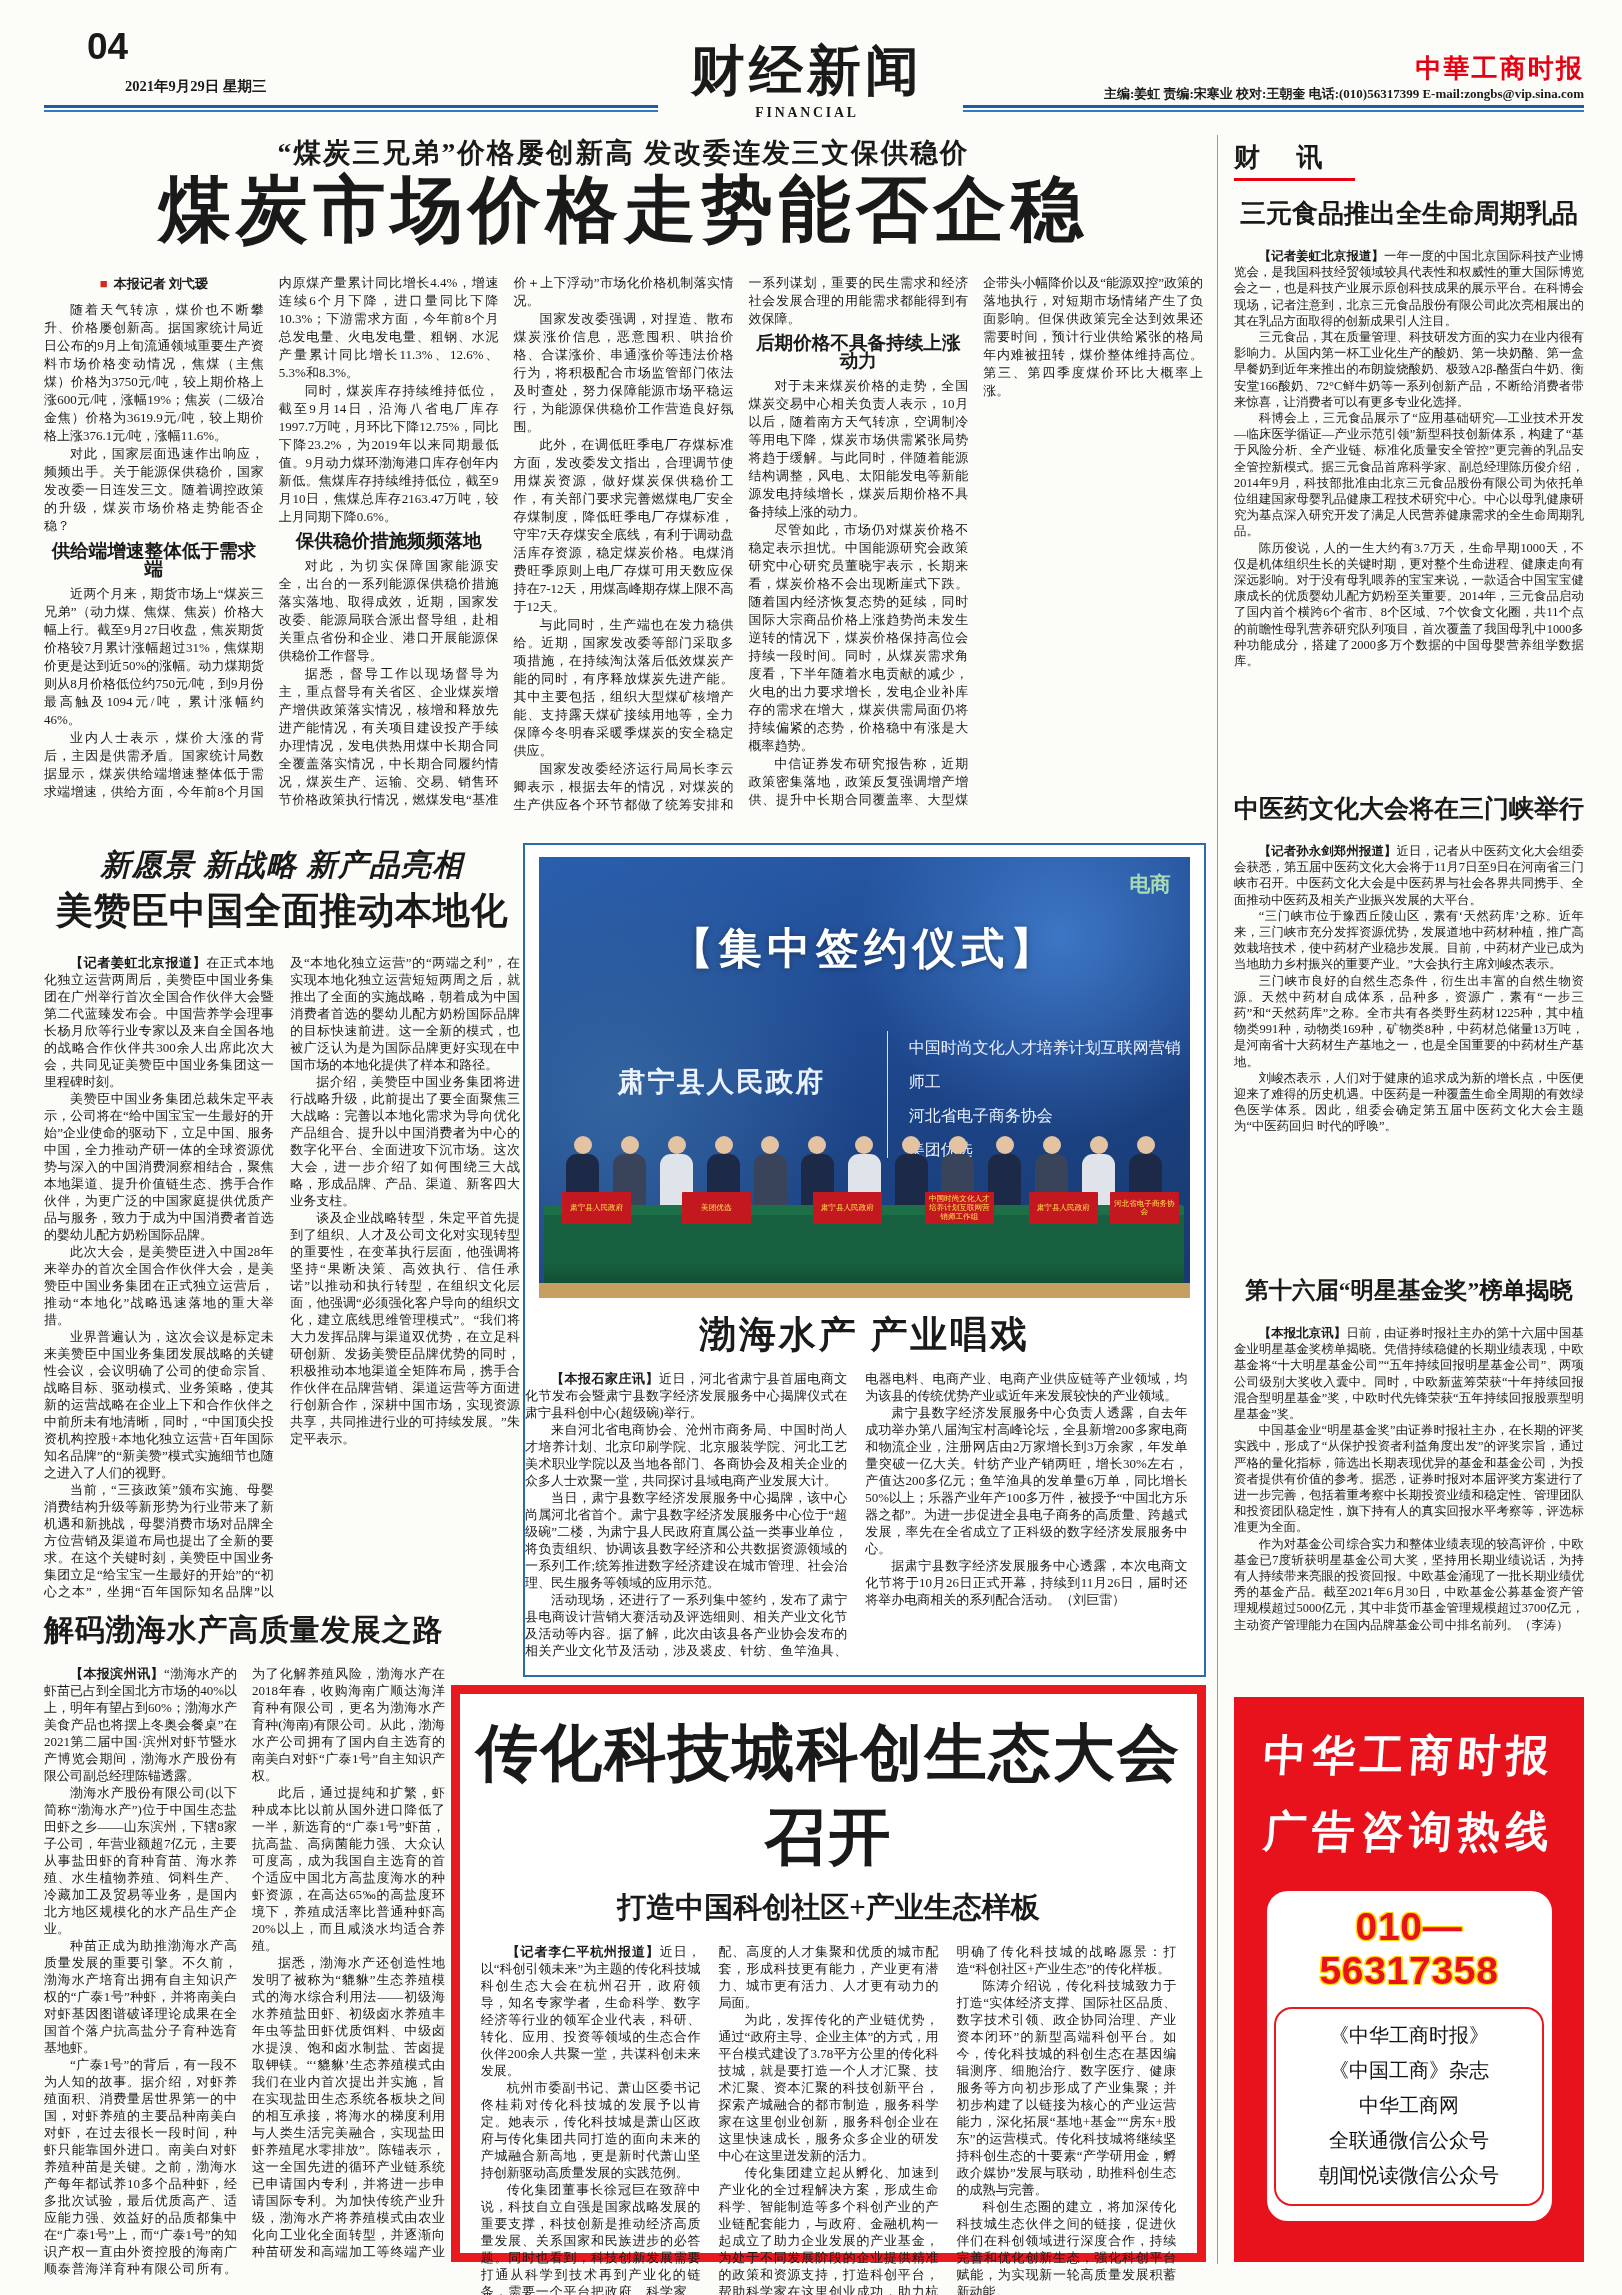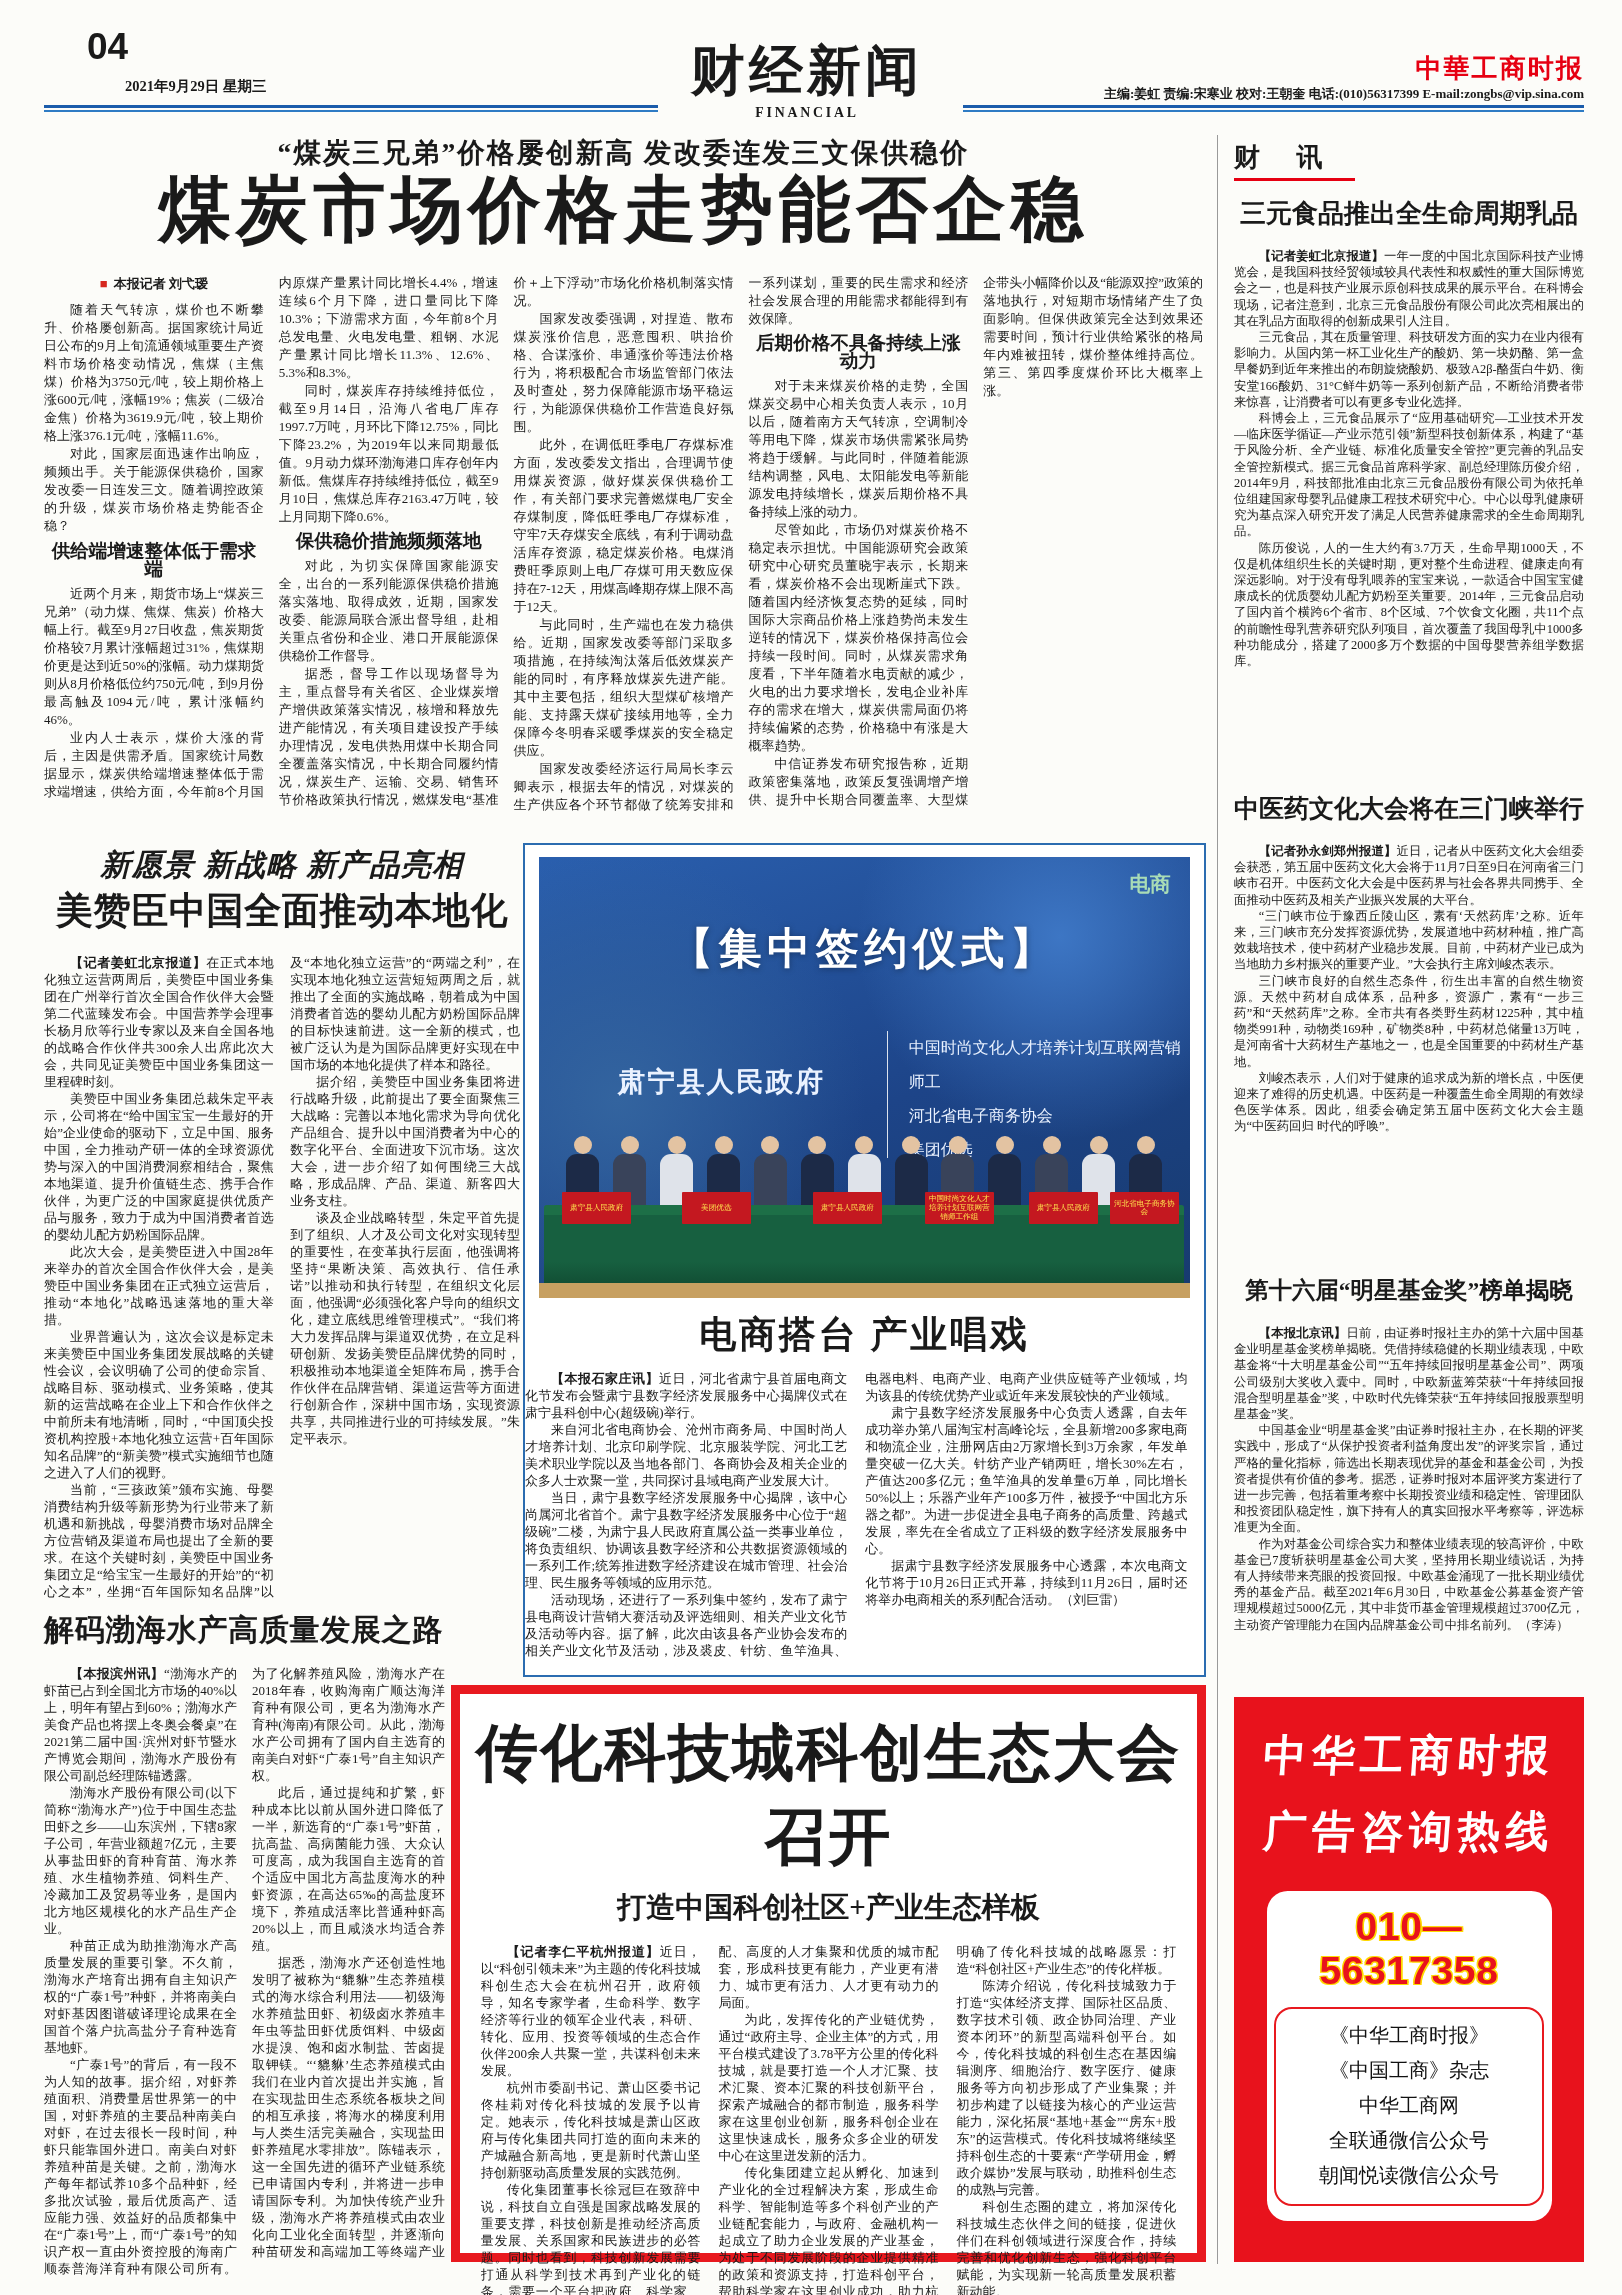--- a/index.html
+++ b/index.html
@@ -177,21 +177,21 @@
       </div>
       <div class="ph-table"></div>
       <div class="ph-sign" style="left:23.4px;">肃宁县人民政府</div>
       <div class="ph-sign" style="left:143px;">美团优选</div>
       <div class="ph-sign" style="left:274px;">肃宁县人民政府</div>
       <div class="ph-sign" style="left:386px;">中国时尚文化人才培养计划互联网营销师工作组</div>
       <div class="ph-sign" style="left:490px;">肃宁县人民政府</div>
       <div class="ph-sign" style="left:571px;">河北省电子商务协会</div>
       <div class="ph-floor"></div>
     </div>
-    <h2 class="ecom-headline" style="margin:0;">电商搭台 产业唱戏</h2>
+    <h2 class="ecom-headline" style="margin:0;">渤海水产 产业唱戏</h2>
     <div class="cols ecom-cols">
         <p class="flow-para"><b>【本报石家庄讯】</b>近日，河北省肃宁县首届电商文化节发布会暨肃宁县数字经济发展服务中心揭牌仪式在肃宁县科创中心(超级碗)举行。</p>
         <p class="flow-para">来自河北省电商协会、沧州市商务局、中国时尚人才培养计划、北京印刷学院、北京服装学院、河北工艺美术职业学院以及当地各部门、各商协会及相关企业的众多人士欢聚一堂，共同探讨县域电商产业发展大计。</p>
         <p class="flow-para">当日，肃宁县数字经济发展服务中心揭牌，该中心尚属河北省首个。肃宁县数字经济发展服务中心位于“超级碗”二楼，为肃宁县人民政府直属公益一类事业单位，将负责组织、协调该县数字经济和公共数据资源领域的一系列工作;统筹推进数字经济建设在城市管理、社会治理、民生服务等领域的应用示范。</p>
         <p class="flow-para">活动现场，还进行了一系列集中签约，发布了肃宁县电商设计营销大赛活动及评选细则、相关产业文化节及活动等内容。据了解，此次由该县各产业协会发布的相关产业文化节及活动，涉及裘皮、针纺、鱼竿渔具、电器电料、电商产业、电商产业供应链等产业领域，均为该县的传统优势产业或近年来发展较快的产业领域。</p>
         <p class="flow-para">肃宁县数字经济发展服务中心负责人透露，自去年成功举办第八届淘宝村高峰论坛，全县新增200多家电商和物流企业，注册网店由2万家增长到3万余家，年发单量突破一亿大关。针纺产业产销两旺，增长30%左右，产值达200多亿元；鱼竿渔具的发单量6万单，同比增长50%以上；乐器产业年产100多万件，被授予“中国北方乐器之都”。为进一步促进全县电子商务的高质量、跨越式发展，率先在全省成立了正科级的数字经济发展服务中心。</p>
         <p class="flow-para">据肃宁县数字经济发展服务中心透露，本次电商文化节将于10月26日正式开幕，持续到11月26日，届时还将举办电商相关的系列配合活动。（刘巨雷）</p>
       </div>
   </section>
 
@@ -222,21 +222,21 @@
       </div>
   </section>
 
   <div class="abs vrule"></div>
   <div class="abs caixun-label">财 讯</div>
   <div class="abs caixun-underline"></div>
 
   <h3 class="abs cx-art cx-headline cx-h1" style="margin:0;">三元食品推出全生命周期乳品</h3>
   <div class="abs cx-art cols cx-t cx-t1">
       <p class="flow-para"><b>【记者姜虹北京报道】</b>一年一度的中国北京国际科技产业博览会，是我国科技经贸领域较具代表性和权威性的重大国际博览会之一，也是科技产业展示原创科技成果的展示平台。在科博会现场，记者注意到，北京三元食品股份有限公司此次亮相展出的其在乳品方面取得的创新成果引人注目。</p>
-      <p class="flow-para">三元食品，其在质量管理、科技研发方面的实力在业内很有影响力。从国内第一杯工业化生产的酸奶、第一块奶酪、第一盒早餐奶到近年来推出的布朗旋烧酸奶、极致A2β-酪蛋白牛奶、衡安堂166酸奶、31°C鲜牛奶等一系列创新产品，不断给消费者带来惊喜，让消费者可以有更多专业化选择。</p>
+      <p class="flow-para">三元食品，其在质量管理、科技研发方面的实力在业内很有影响力。从国内第一杯工业化生产的酸奶、第一块奶酪、第一盒早餐奶到近年来推出的布朗旋烧酸奶、极致A2β-酪蛋白牛奶、衡安堂166酸奶、72°C鲜牛奶等一系列创新产品，不断给消费者带来惊喜，让消费者可以有更多专业化选择。</p>
       <p class="flow-para">科博会上，三元食品展示了“应用基础研究—工业技术开发—临床医学循证—产业示范引领”新型科技创新体系，构建了“基于风险分析、全产业链、标准化质量安全管控”更完善的乳品安全管控新模式。据三元食品首席科学家、副总经理陈历俊介绍，2014年9月，科技部批准由北京三元食品股份有限公司为依托单位组建国家母婴乳品健康工程技术研究中心。中心以母乳健康研究为基点深入研究开发了满足人民营养健康需求的全生命周期乳品。</p>
       <p class="flow-para">陈历俊说，人的一生大约有3.7万天，生命早期1000天，不仅是机体组织生长的关键时期，更对整个生命进程、健康走向有深远影响。对于没有母乳喂养的宝宝来说，一款适合中国宝宝健康成长的优质婴幼儿配方奶粉至关重要。2014年，三元食品启动了国内首个横跨6个省市、8个区域、7个饮食文化圈，共11个点的前瞻性母乳营养研究队列项目，首次覆盖了我国母乳中1000多种功能成分，搭建了2000多万个数据的中国母婴营养组学数据库。</p>
     </div>
 
   <h3 class="abs cx-art cx-headline cx-h2" style="margin:0;">中医药文化大会将在三门峡举行</h3>
   <div class="abs cx-art cols cx-t cx-t2">
       <p class="flow-para"><b>【记者孙永剑郑州报道】</b>近日，记者从中医药文化大会组委会获悉，第五届中医药文化大会将于11月7日至9日在河南省三门峡市召开。中医药文化大会是中医药界与社会各界共同携手、全面推动中医药及相关产业振兴发展的大平台。</p>
       <p class="flow-para">“三门峡市位于豫西丘陵山区，素有‘天然药库’之称。近年来，三门峡市充分发挥资源优势，发展道地中药材种植，推广高效栽培技术，使中药材产业稳步发展。目前，中药材产业已成为当地助力乡村振兴的重要产业。”大会执行主席刘峻杰表示。</p>
       <p class="flow-para">三门峡市良好的自然生态条件，衍生出丰富的自然生物资源。天然中药材自成体系，品种多，资源广，素有“一步三药”和“天然药库”之称。全市共有各类野生药材1225种，其中植物类991种，动物类169种，矿物类8种，中药材总储量13万吨，是河南省十大药材生产基地之一，也是全国重要的中药材生产基地。</p>
       <p class="flow-para">刘峻杰表示，人们对于健康的追求成为新的增长点，中医便迎来了难得的历史机遇。中医药是一种覆盖生命全周期的有效绿色医学体系。因此，组委会确定第五届中医药文化大会主题为“中医药回归 时代的呼唤”。</p>

